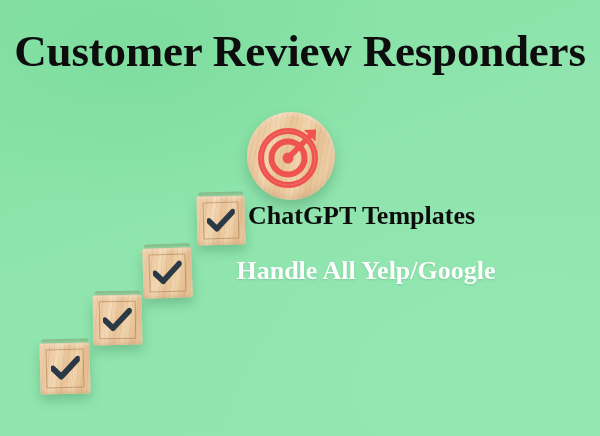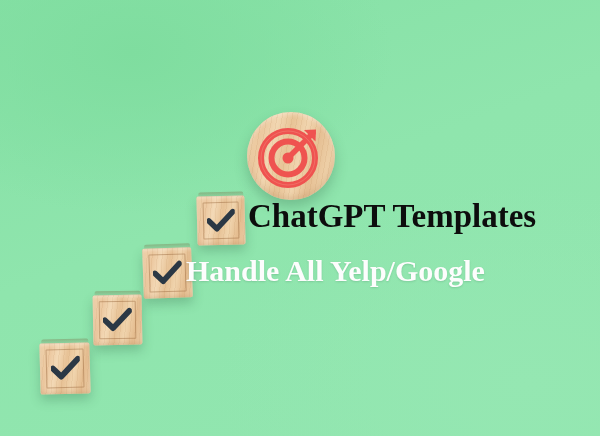--- a/index.html
+++ b/index.html
@@ -136,48 +136,49 @@
     border-radius: 2px 2px 0 0;
   }
 
   
   .headline {
     position: absolute;
     left: 248px;
     top: 197px;
     font-family: "Liberation Serif", serif;
     font-weight: bold;
-    font-size: 33px;
+    font-size: 26px;
     line-height: 38px;
     color: #0d0d0d;
     white-space: nowrap;
   }
 
   
   .subtitle {
     position: absolute;
     left: 186px;
     top: 252px;
     width: 360px;
-    text-align: left;
+    text-align: center;
     font-family: "Liberation Serif", serif;
     font-weight: bold;
-    font-size: 30px;
+    font-size: 26px;
     line-height: 37px;
     color: #fdfdfd;
     text-shadow: 0 1px 2px rgba(44, 110, 74, 0.22);
     white-space: nowrap;
   }
   .subtitle .line { display: block; }
 </style>
 </head>
 <body>
 
 <div class="poster">
 
+  <div class="title">Customer Review Responders</div>
 
   <div class="target-disc">
     <div class="grain"></div>
     <svg viewBox="0 0 68 68">
       <circle cx="31" cy="37" r="27" fill="none" stroke="#ef5350" stroke-width="6"></circle>
       <circle cx="31" cy="37" r="16.5" fill="none" stroke="#ef5350" stroke-width="6"></circle>
       <circle cx="31" cy="37" r="5.5" fill="#ef5350"></circle>
       <path d="M31 37 L56 12" stroke="#ef5350" stroke-width="5.5" stroke-linecap="round" fill="none"></path>
       <path d="M47 9 L59 8.5 L58.5 20.5 Z" fill="#ef5350"></path>
       <circle cx="31" cy="37" r="27" fill="none" stroke="#f2d7b2" stroke-width="0.6" opacity="0.35"></circle>

